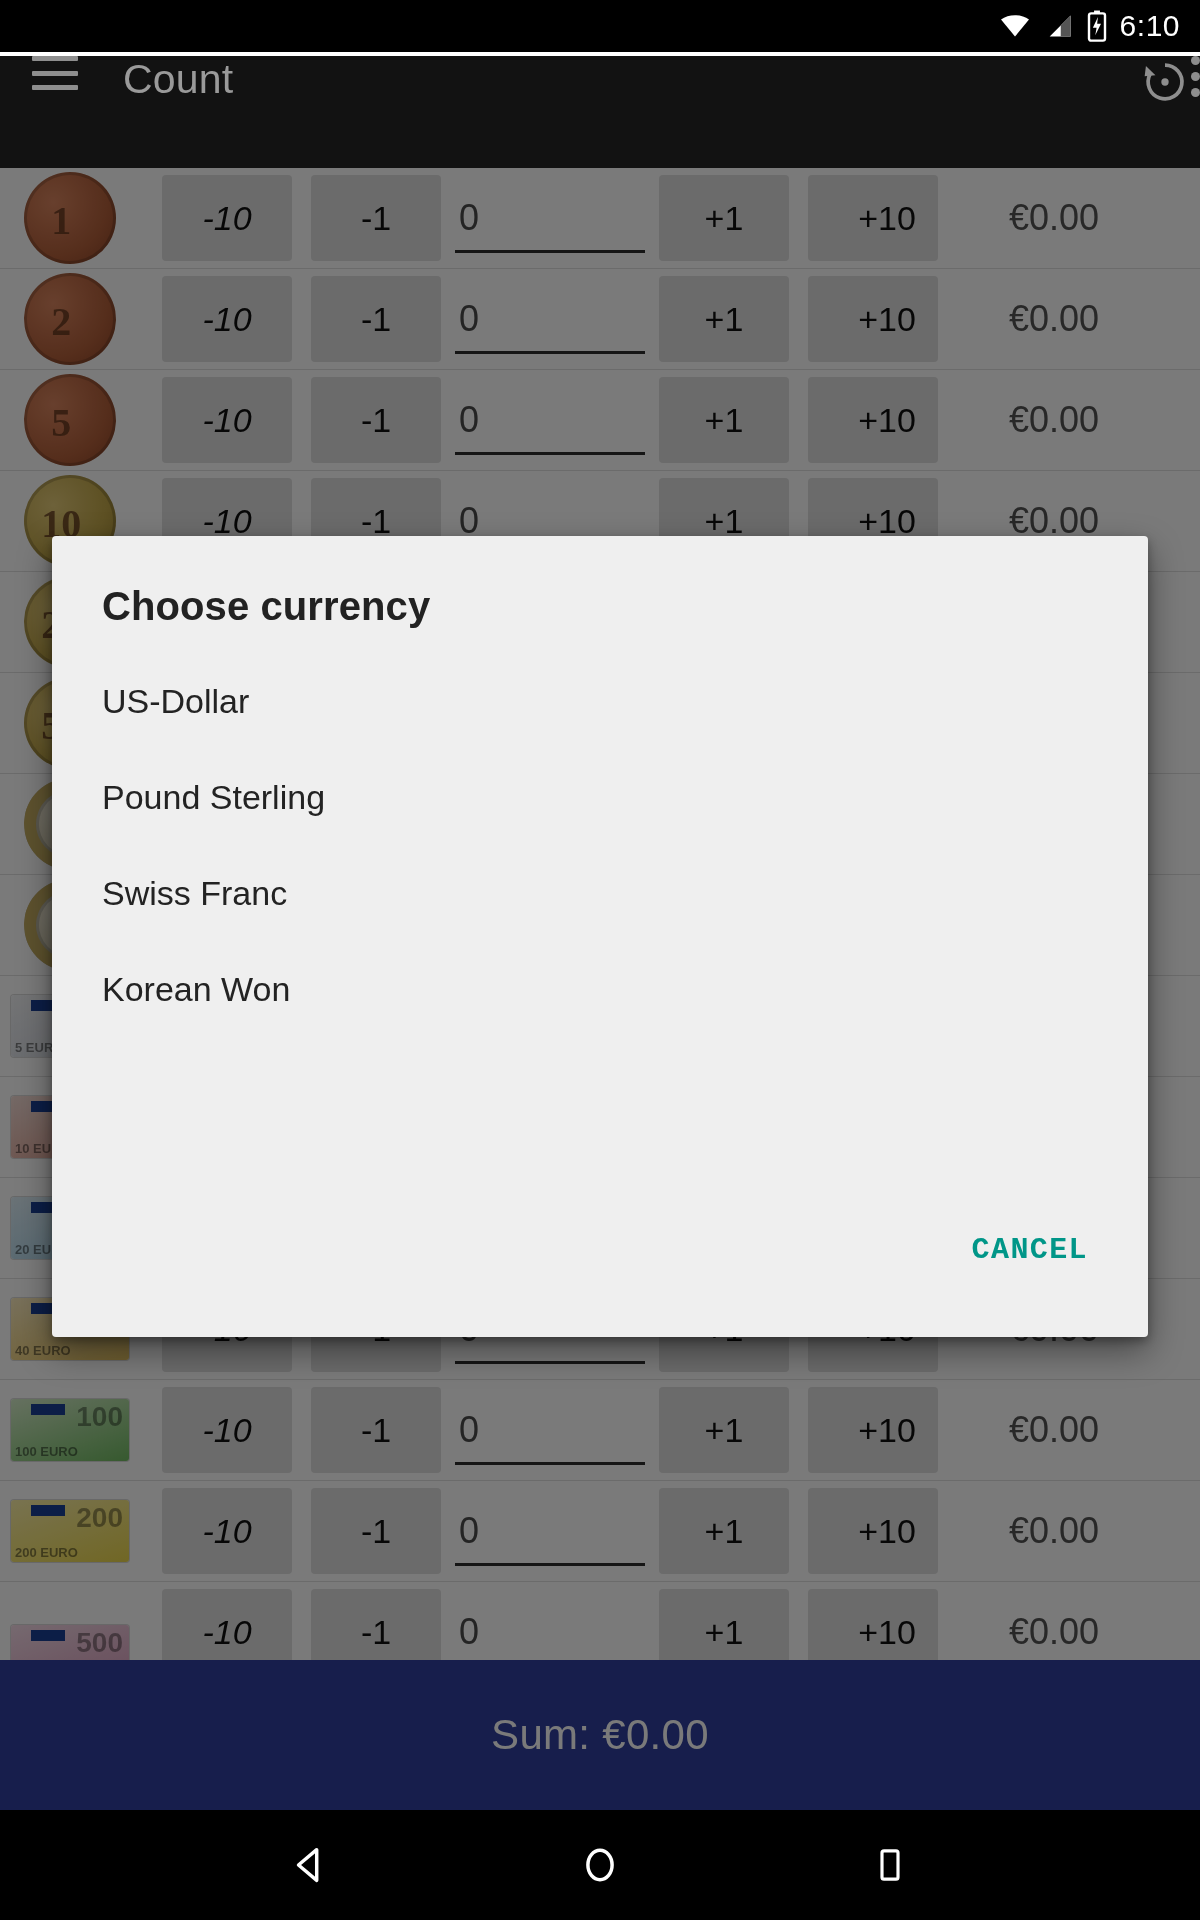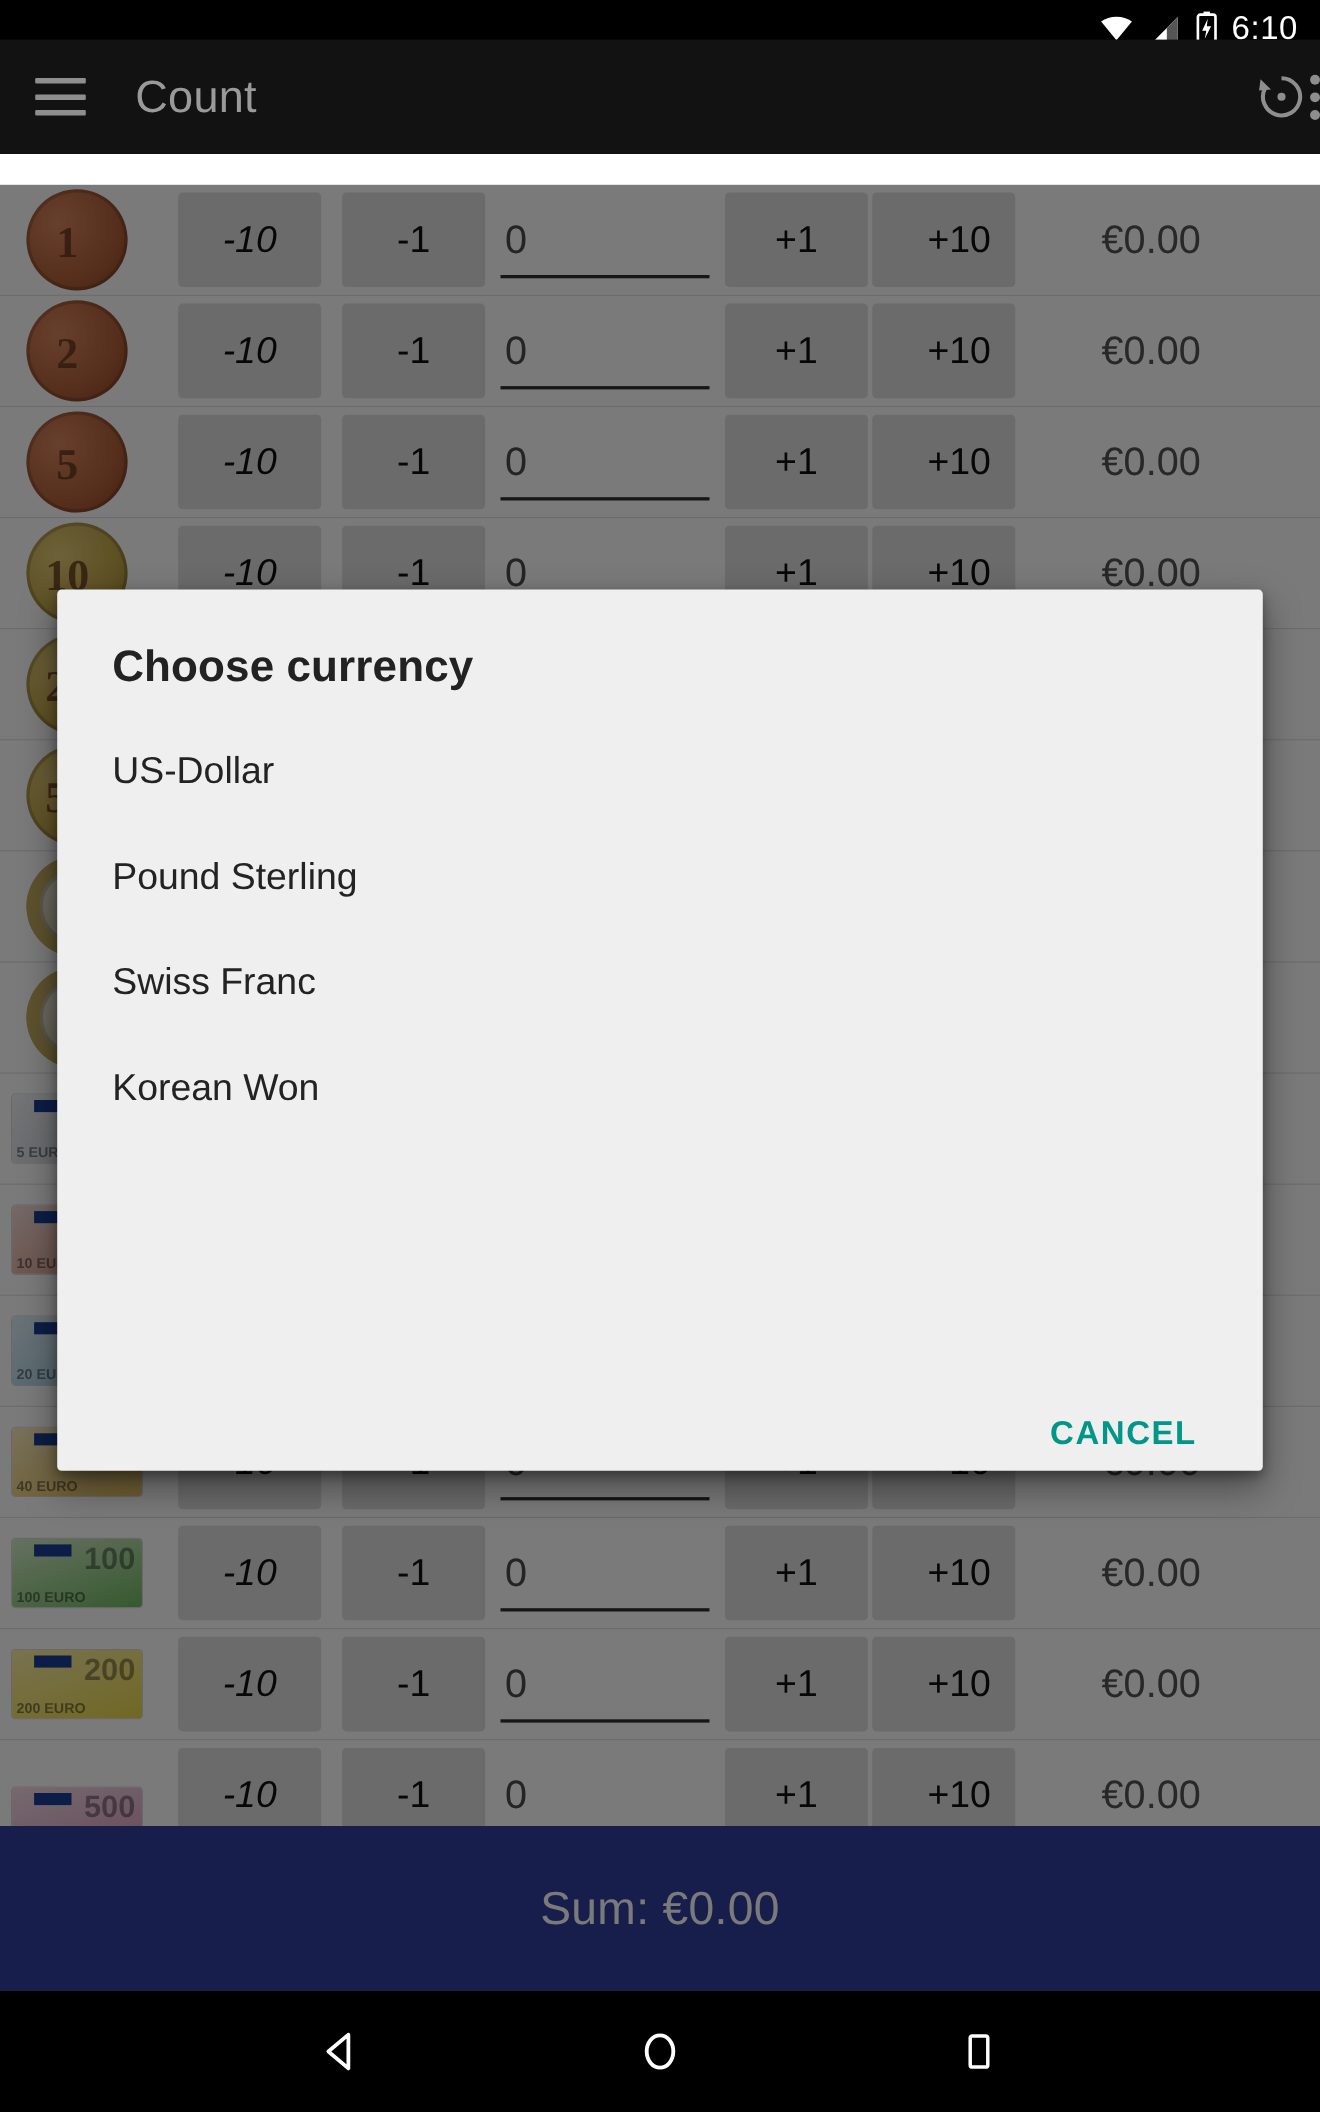--- a/index.html
+++ b/index.html
@@ -26,24 +26,24 @@
     gap: 12px;
   }
   #status-bar .sb-icon { display: flex; align-items: center; }
   #status-bar .clock {
     color: #ffffff; font-size: 30px; letter-spacing: .5px;
     font-family: "Liberation Sans", sans-serif;
   }
 
   
   #app-bar {
-    position: absolute; top: 36px; left: 0;
-    width: 1200px; height: 104px;
+    position: absolute; top: 56px; left: 0;
+    width: 1200px; height: 132px;
     background: #121212;
-    display: flex; align-items: center;
+    display: flex; align-items: flex-start;
   }
   #app-bar .hamburger {
     width: 46px; height: 34px; margin-left: 32px;
     display: flex; flex-direction: column; justify-content: space-between;
   }
   #app-bar .hamburger span {
     display: block; height: 5px; width: 100%;
     background: #8e8e8e; border-radius: 1px;
   }
   #app-bar .title {
@@ -128,21 +128,21 @@
     width: 130px; height: 86px;
     background: #e0e0e0;
     border-radius: 4px;
     display:flex; align-items:center; justify-content:center;
     font-size: 34px; color: #101010; font-weight: 400;
     flex: 0 0 130px;
   }
   .btn.m10 { margin-left: 22px; font-style: italic; }
   .btn.m1  { margin-left: 19px; }
   .btn.p1  { margin-left: 14px; }
-  .btn.p10 { margin-left: 4px; padding-left: 28px; }
+  .btn.p10 { margin-left: 19px; padding-left: 28px; }
 
   .count-field {
     width: 190px; margin-left: 14px;
     flex: 0 0 190px;
     height: 86px;
     position: relative;
     display:flex; align-items:center;
   }
   .count-field .cval {
     font-size: 36px; color: #4d4d4d; padding-left: 4px;
@@ -212,22 +212,23 @@
   #dialog .dlg-list { margin-top: 24px; }
   #dialog .dlg-item {
     height: 96px;
     display:flex; align-items:center;
     padding-left: 50px;
     font-size: 34px; color: #232323;
   }
   #dialog .dlg-actions {
     position:absolute; right: 0; bottom: 0;
     width: 100%; height: 120px;
-    display:flex; align-items:flex-end; justify-content:flex-end;
+    display:flex; align-items:flex-start; justify-content:flex-end;
     padding-right: 46px;
+    font-family: Liberation Mono, monospace;
   }
   #dialog .dlg-cancel {
     color: #009688;
     font-size: 30px; font-weight: 700;
     letter-spacing: 1.4px;
     padding: 16px 14px;
   }
 </style>
 </head>
 <body>

